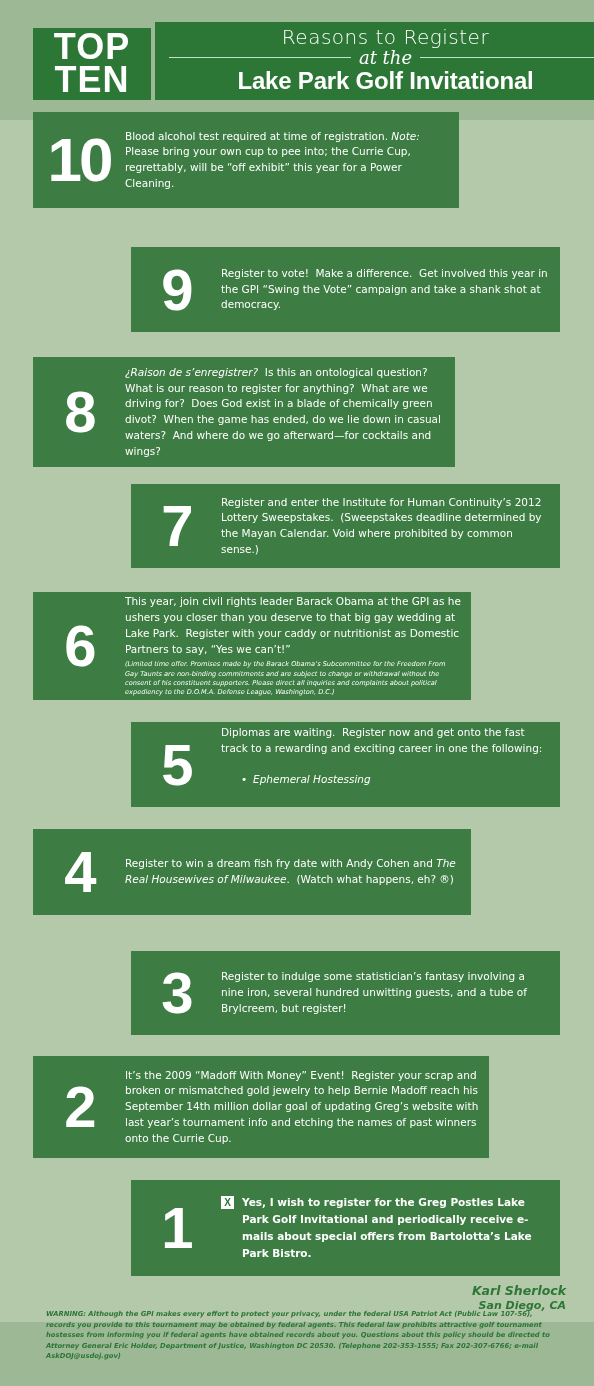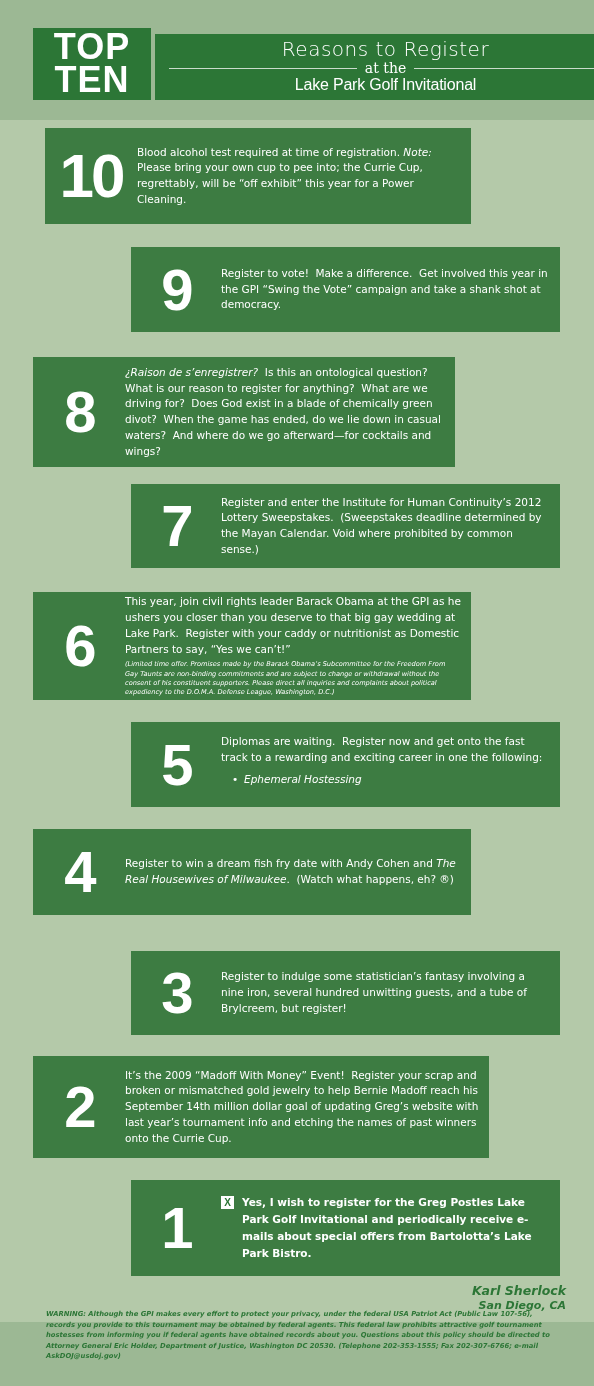--- a/index.html
+++ b/index.html
@@ -74,27 +74,28 @@
     width: 100%;
     margin: 1px 0 1px 0;
   }
   .title-mid .rule {
     flex: 1;
     height: 1px;
     background: rgba(255,255,255,0.75);
   }
   .title-mid .at-the {
     font-family: "DejaVu Serif", serif;
-    font-size: 14px;
+    font-style: italic;
+    font-size: 18px;
     padding: 0 8px;
     line-height: 1;
   }
   .title-bottom {
-    font-size: 16px;
-    font-weight: normal;
+    font-size: 24px;
+    font-weight: bold;
     letter-spacing: -0.2px;
     line-height: 1.1;
     white-space: nowrap;
   }
 
   
   .item {
     position: absolute;
     background: #3d7c42;
     color: #ffffff;
@@ -114,41 +115,41 @@
   .item .body {
     font-family: "DejaVu Sans", sans-serif;
     font-size: 10.5px;
     line-height: 1.5;
     color: #ffffff;
     flex: 1;
     padding-right: 10px;
   }
   .item .body .it { font-style: italic; }
   .item .body ul {
-    margin: 7px;
+    margin: 16px;
     padding-left: 16px;
     list-style: none;
   }
   .item .body ul li::before {
     content: "\2022";
     display: inline-block;
     width: 12px;
     margin-left: -12px;
   }
   .fineprint {
     font-size: 6.6px;
     line-height: 1.42;
     font-style: italic;
     display: block;
     margin-top: 3px;
     padding-right: 4px;
   }
 
   
-  #item-10 { left: 33px;  top: 128px;  width: 426px; height: 96px; margin-left: 12px;  }
+  #item-10 { left: 33px;  top: 112px;  width: 426px; height: 96px;  }
   #item-10 .numeral { width: 92px; font-size: 62px; }
   #item-9  { left: 131px; top: 247px;  width: 429px; height: 85px;  }
   #item-9  .numeral { width: 90px; font-size: 58px; }
   #item-8  { left: 33px;  top: 357px;  width: 422px; height: 110px; }
   #item-8  .numeral { width: 92px; font-size: 58px; }
   #item-7  { left: 131px; top: 484px;  width: 429px; height: 84px;  }
   #item-7  .numeral { width: 90px; font-size: 58px; }
   #item-6  { left: 33px;  top: 592px;  width: 438px; height: 108px; align-items: center; }
   #item-6  .numeral { width: 92px; font-size: 58px; }
   #item-5  { left: 131px; top: 722px;  width: 429px; height: 85px;  }

